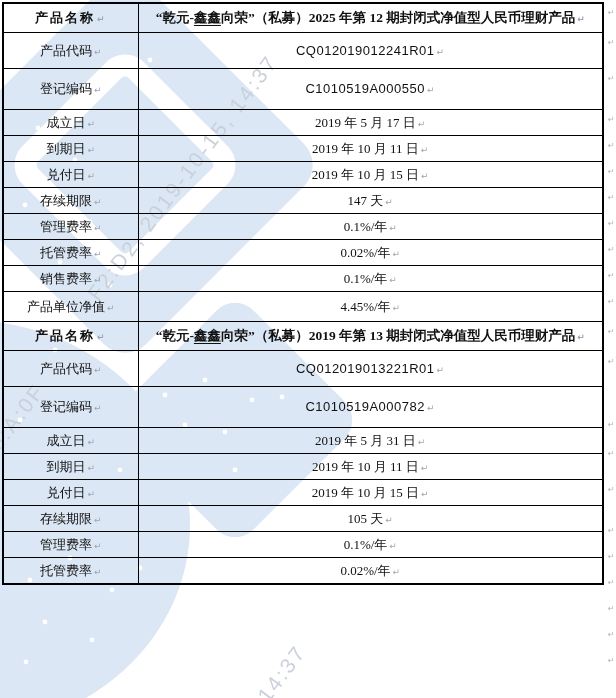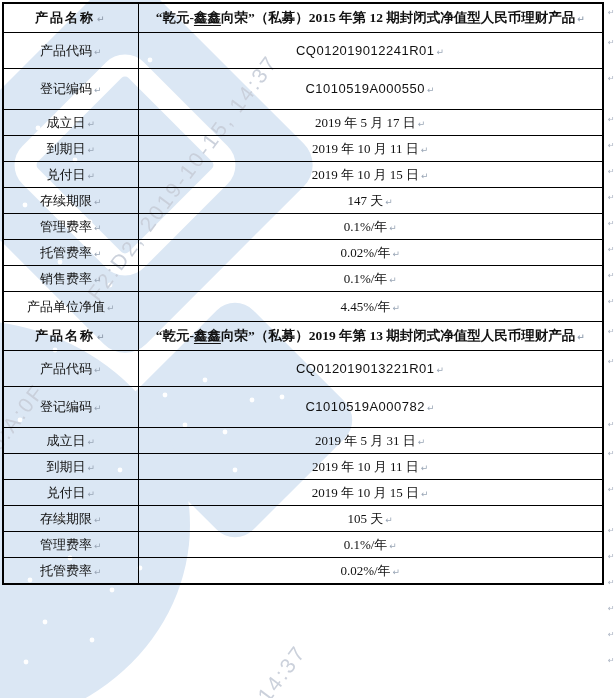--- a/index.html
+++ b/index.html
@@ -129,21 +129,21 @@
   </svg>
 
   <table class="product">
     <colgroup>
         <col class="c1">
         <col class="c2">
       </colgroup>
     <tbody>
         <tr class="t title-row">
           <th><span>产品名称</span><span class="pilcrow">↵</span></th>
-          <td><span>“乾元-</span><span class="wavy-red">鑫鑫</span><span>向荣”（私募）2015 年第 12 期封闭式净值型人民币理财产品</span><span class="pilcrow">↵</span></td>
+          <td><span>“乾元-</span><span class="wavy-red">鑫鑫</span><span>向荣”（私募）2025 年第 12 期封闭式净值型人民币理财产品</span><span class="pilcrow">↵</span></td>
         </tr>
         <tr class="m">
           <th><span>产品代码</span><span class="pilcrow">↵</span></th>
           <td class="code"><span>CQ012019012241R01</span><span class="pilcrow">↵</span></td>
         </tr>
         <tr class="l">
           <th><span>登记编码</span><span class="pilcrow">↵</span></th>
           <td class="code"><span>C1010519A000550</span><span class="pilcrow">↵</span></td>
         </tr>
         <tr class="s">

